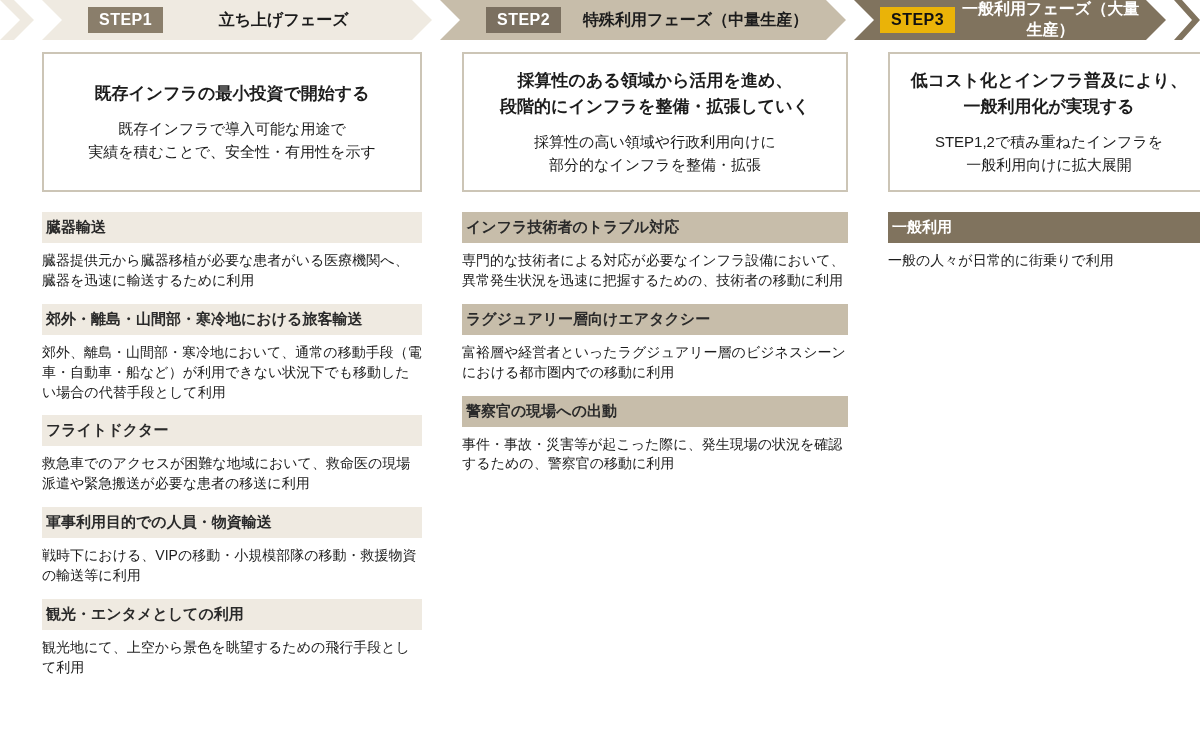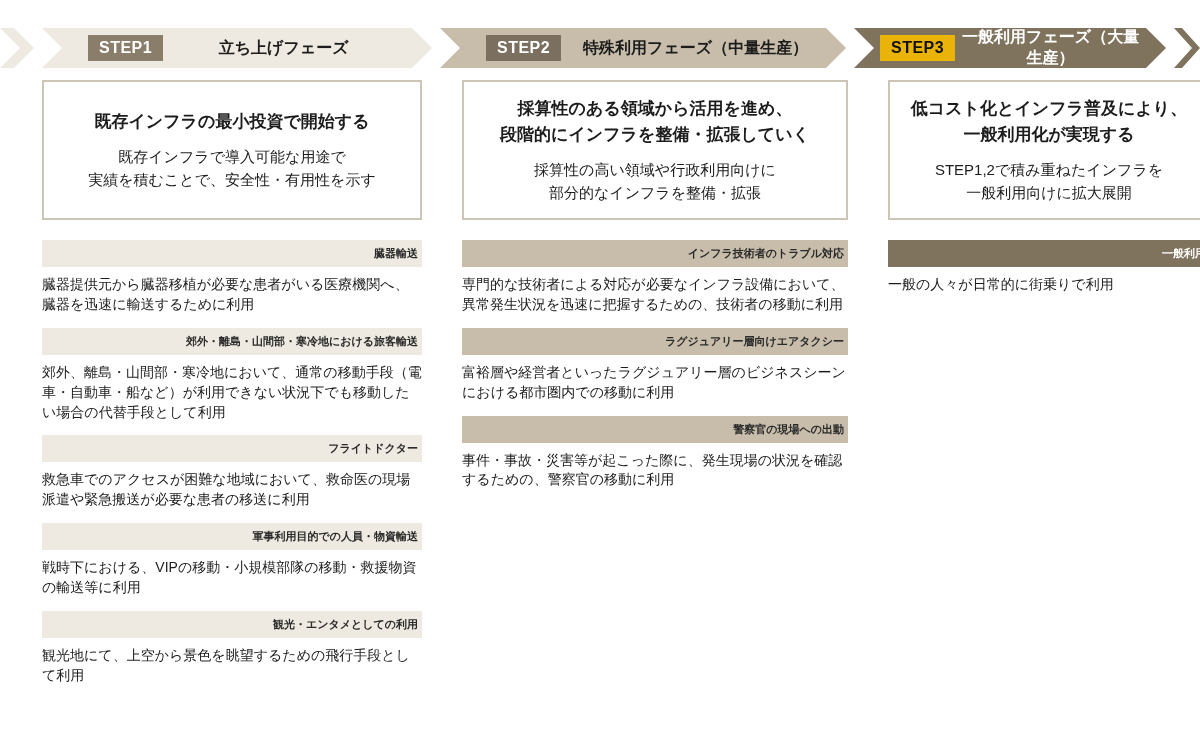--- a/index.html
+++ b/index.html
@@ -9,21 +9,20 @@
     color: #1c1c1c;
     overflow: hidden;
   }
 
   
   .banners {
     display: flex;
     align-items: stretch;
     gap: 8px;
     height: 40px;
-    margin-top: 28px;
   }
   .chev-cut {
     clip-path: polygon(0 0, calc(100% - 20px) 0, 100% 50%, calc(100% - 20px) 100%, 0 100%, 20px 50%);
   }
   .ribbon-end {
     height: 40px;
     flex: none;
   }
   .tail { width: 34px; background: #efeae1; }
   .head { width: 26px; background: #80735e; clip-path: polygon(0 0, calc(100% - 18px) 0, 100% 50%, calc(100% - 18px) 100%, 0 100%, 18px 50%); }
@@ -86,22 +85,22 @@
     white-space: pre-line;
   }
   .summary-desc {
     font-size: 15px;
     line-height: 1.5;
     white-space: pre-line;
   }
 
   .use-cases { margin-top: 20px; }
   .uc-title {
-    text-align: right;
-    font-size: 11px;
+    text-align: left;
+    font-size: 15px;
     font-weight: bold;
     padding: 6px 4px;
     color: #2a2a2a;
   }
   .col-1 .uc-title { background: #efeae1; }
   .col-2 .uc-title { background: #c7bdaa; }
   .col-3 .uc-title { background: #80735e; color: #ffffff; }
   .uc-desc {
     font-size: 14px;
     line-height: 1.42;

